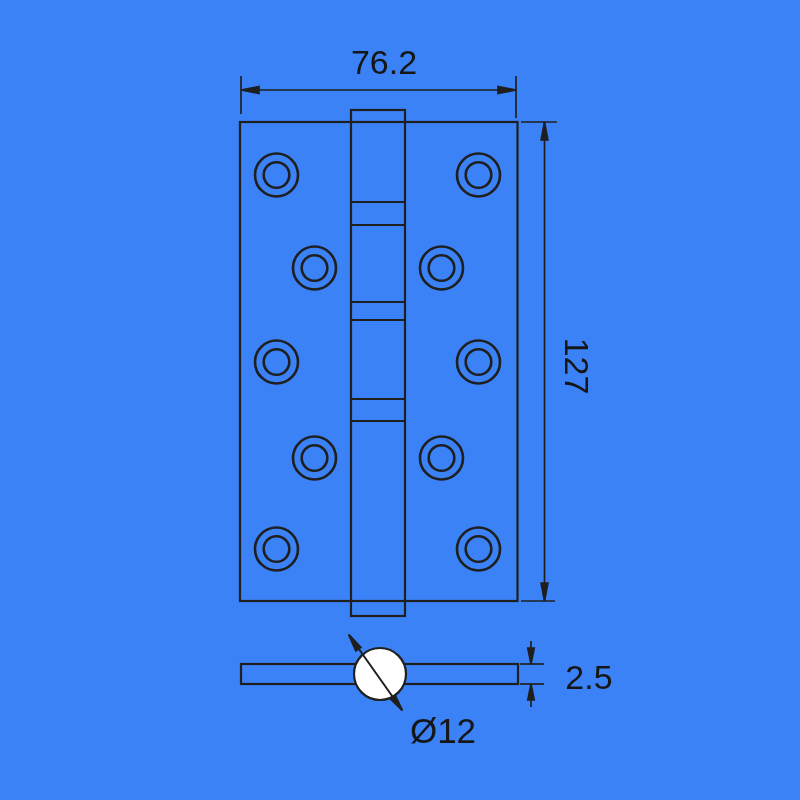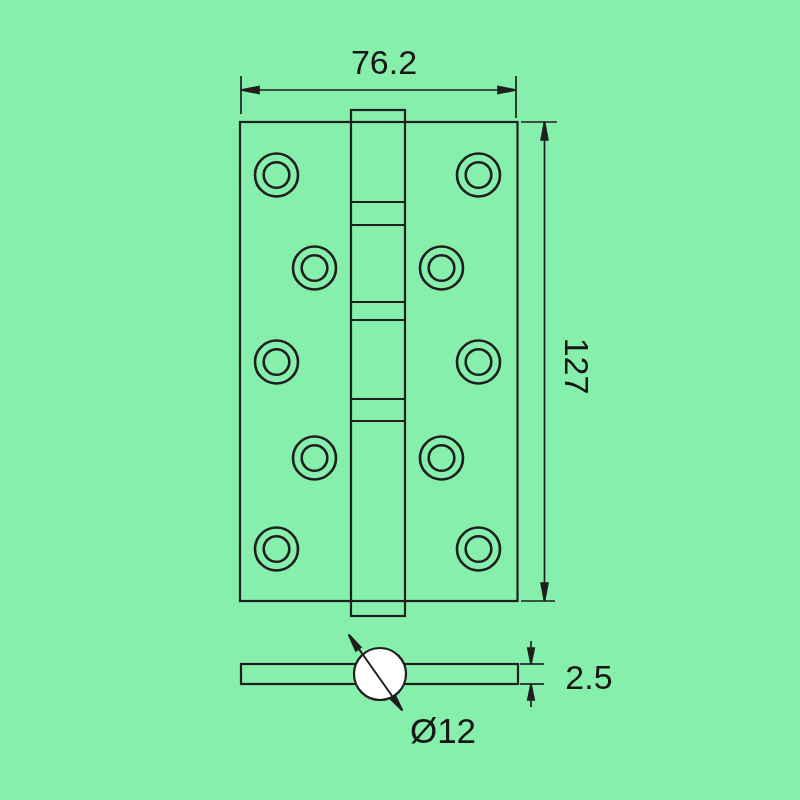--- a/index.html
+++ b/index.html
@@ -8,21 +8,21 @@
     background: #ffffff;
     width: 800px;
     height: 800px;
     overflow: hidden;
     font-family: "Liberation Sans", sans-serif;
   }
   .drawing-stage {
     position: relative;
     width: 800px;
     height: 800px;
-    background: #86efac;
+    background: #3b82f6;
   }
   svg text {
     font-family: "Liberation Sans", sans-serif;
     fill: #161616;
   }
   .dim-text { font-size: 34px; }
   .dim-text-dia { font-size: 35px; }
 </style>
 </head>
 <body>

